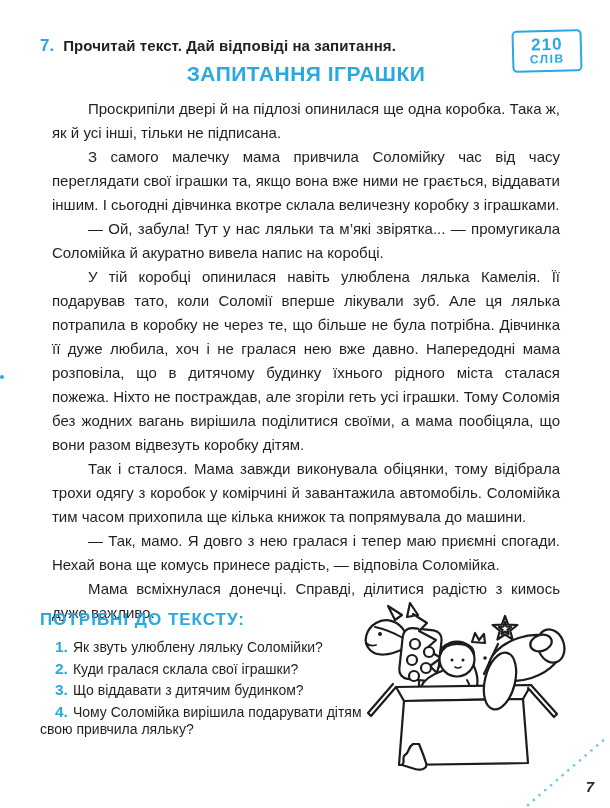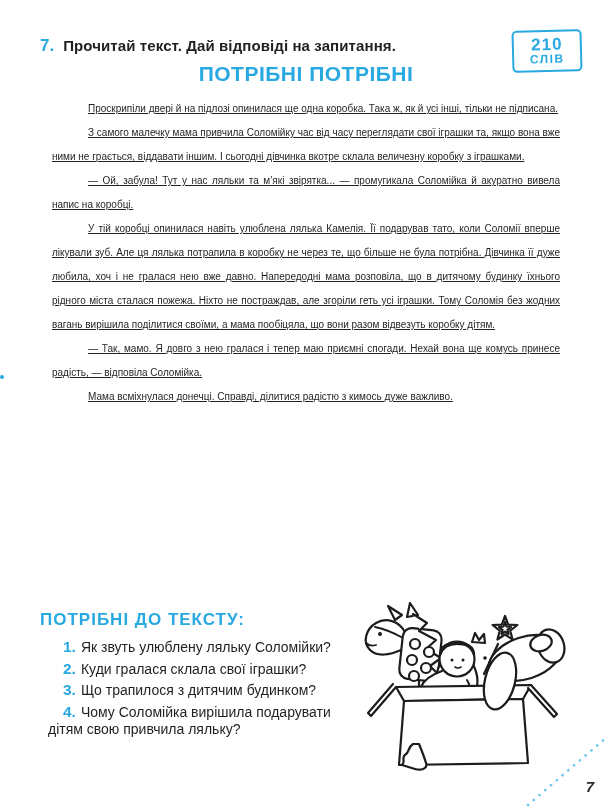--- a/index.html
+++ b/index.html
@@ -28,31 +28,31 @@
   .badge .b1{font-size:17px;line-height:17px;letter-spacing:1px;}
   .badge .b2{font-size:12px;line-height:13px;letter-spacing:1.5px;}
 
   
   .story-title{
     position:absolute;top:62px;left:52px;width:508px;margin:0;
     text-align:center;color:#29a9e1;font-size:21px;font-weight:bold;letter-spacing:.5px;
   }
   .story{
     position:absolute;top:97px;left:52px;width:508px;
-    font-size:10px;line-height:24px;text-align:justify;text-decoration:underline;
+    font-size:15px;line-height:24px;text-align:justify;
   }
   .story p{margin:0;text-indent:36px;}
 
   
   .questions{position:absolute;top:610px;left:40px;width:322px;}
   .questions h2{
     margin:0 0 8px 0;color:#29a9e1;font-size:17px;font-weight:bold;
     letter-spacing:1px;
   }
-  .question{font-size:14px;line-height:17.5px;margin:0 0 3px 8px;text-indent:15px;}
+  .question{font-size:14px;line-height:17.5px;margin:0 0 3px 0;text-indent:15px;}
   .q-num{color:#29a9e1;font-weight:bold;font-size:15.5px;margin-right:5px;}
 
   
   .illustration{position:absolute;left:355px;top:602px;width:230px;height:190px;}
 
   
   .corner-dots{position:absolute;right:0;bottom:0;width:85px;height:75px;}
   .page-number{
     position:absolute;right:16px;bottom:13px;
     font-weight:bold;font-size:15px;color:#2b2b2b;font-style:italic;
@@ -69,36 +69,37 @@
 
   <div class="exercise-header">
     <span class="ex-num">7.</span><span class="ex-instruction">Прочитай текст. Дай відповіді на запитання.</span>
   </div>
 
   <div class="badge">
     <span class="b1">210</span>
     <span class="b2">СЛІВ</span>
   </div>
 
-  <h1 class="story-title">ПОТРІБНІ ПОТРІБНІ</h1>
+  <h1 class="story-title">ЗАПИТАННЯ ІГРАШКИ</h1>
 
   <section class="story">
     <p>Проскрипіли двері й на підлозі опинилася ще одна коробка. Така ж, як й усі інші, тільки не підписана.</p>
     <p>З самого малечку мама привчила Соломійку час від часу переглядати свої іграшки та, якщо вона вже ними не грається, віддавати іншим. І сьогодні дівчинка вкотре склала величезну коробку з іграшками.</p>
     <p>— Ой, забула! Тут у нас ляльки та м’які звірятка... — промугикала Соломійка й акуратно вивела напис на коробці.</p>
     <p>У тій коробці опинилася навіть улюблена лялька Камелія. Її подарував тато, коли Соломії вперше лікували зуб. Але ця лялька потрапила в коробку не через те, що більше не була потрібна. Дівчинка її дуже любила, хоч і не гралася нею вже давно. Напередодні мама розповіла, що в дитячому будинку їхнього рідного міста сталася пожежа. Ніхто не постраждав, але згоріли геть усі іграшки. Тому Соломія без жодних вагань вирішила поділитися своїми, а мама пообіцяла, що вони разом відвезуть коробку дітям.</p>
+    <p>Так і сталося. Мама завжди виконувала обіцянки, тому відібрала трохи одягу з коробок у комірчині й завантажила автомобіль. Соломійка тим часом прихопила ще кілька книжок та попрямувала до машини.</p>
     <p>— Так, мамо. Я довго з нею гралася і тепер маю приємні спогади. Нехай вона ще комусь принесе радість, — відповіла Соломійка.</p>
     <p>Мама всміхнулася донечці. Справді, ділитися радістю з кимось дуже важливо.</p>
   </section>
 
   <section class="questions">
     <h2>ПОТРІБНІ ДО ТЕКСТУ:</h2>
     <div class="question"><span class="q-num">1.</span><span>Як звуть улюблену ляльку Соломійки?</span></div>
     <div class="question"><span class="q-num">2.</span><span>Куди гралася склала свої іграшки?</span></div>
-    <div class="question"><span class="q-num">3.</span><span>Що трапилося з дитячим будинком?</span></div>
+    <div class="question"><span class="q-num">3.</span><span>Що віддавати з дитячим будинком?</span></div>
     <div class="question"><span class="q-num">4.</span><span>Чому Соломійка вирішила подарувати дітям свою привчила ляльку?</span></div>
   </section>
 
   <div class="illustration">
     <svg width="230" height="190" viewBox="0 0 230 190" fill="none" stroke="#1c1c1c" stroke-width="2.2" stroke-linecap="round" stroke-linejoin="round">
 
       <g>
         <path d="M129,72 L143,42"></path>
         <path d="M134,74 L148,44"></path>
         <path d="M150,14 L153.2,22.6 L162.4,23 L155.2,28.7 L157.6,37.5 L150,32.5

